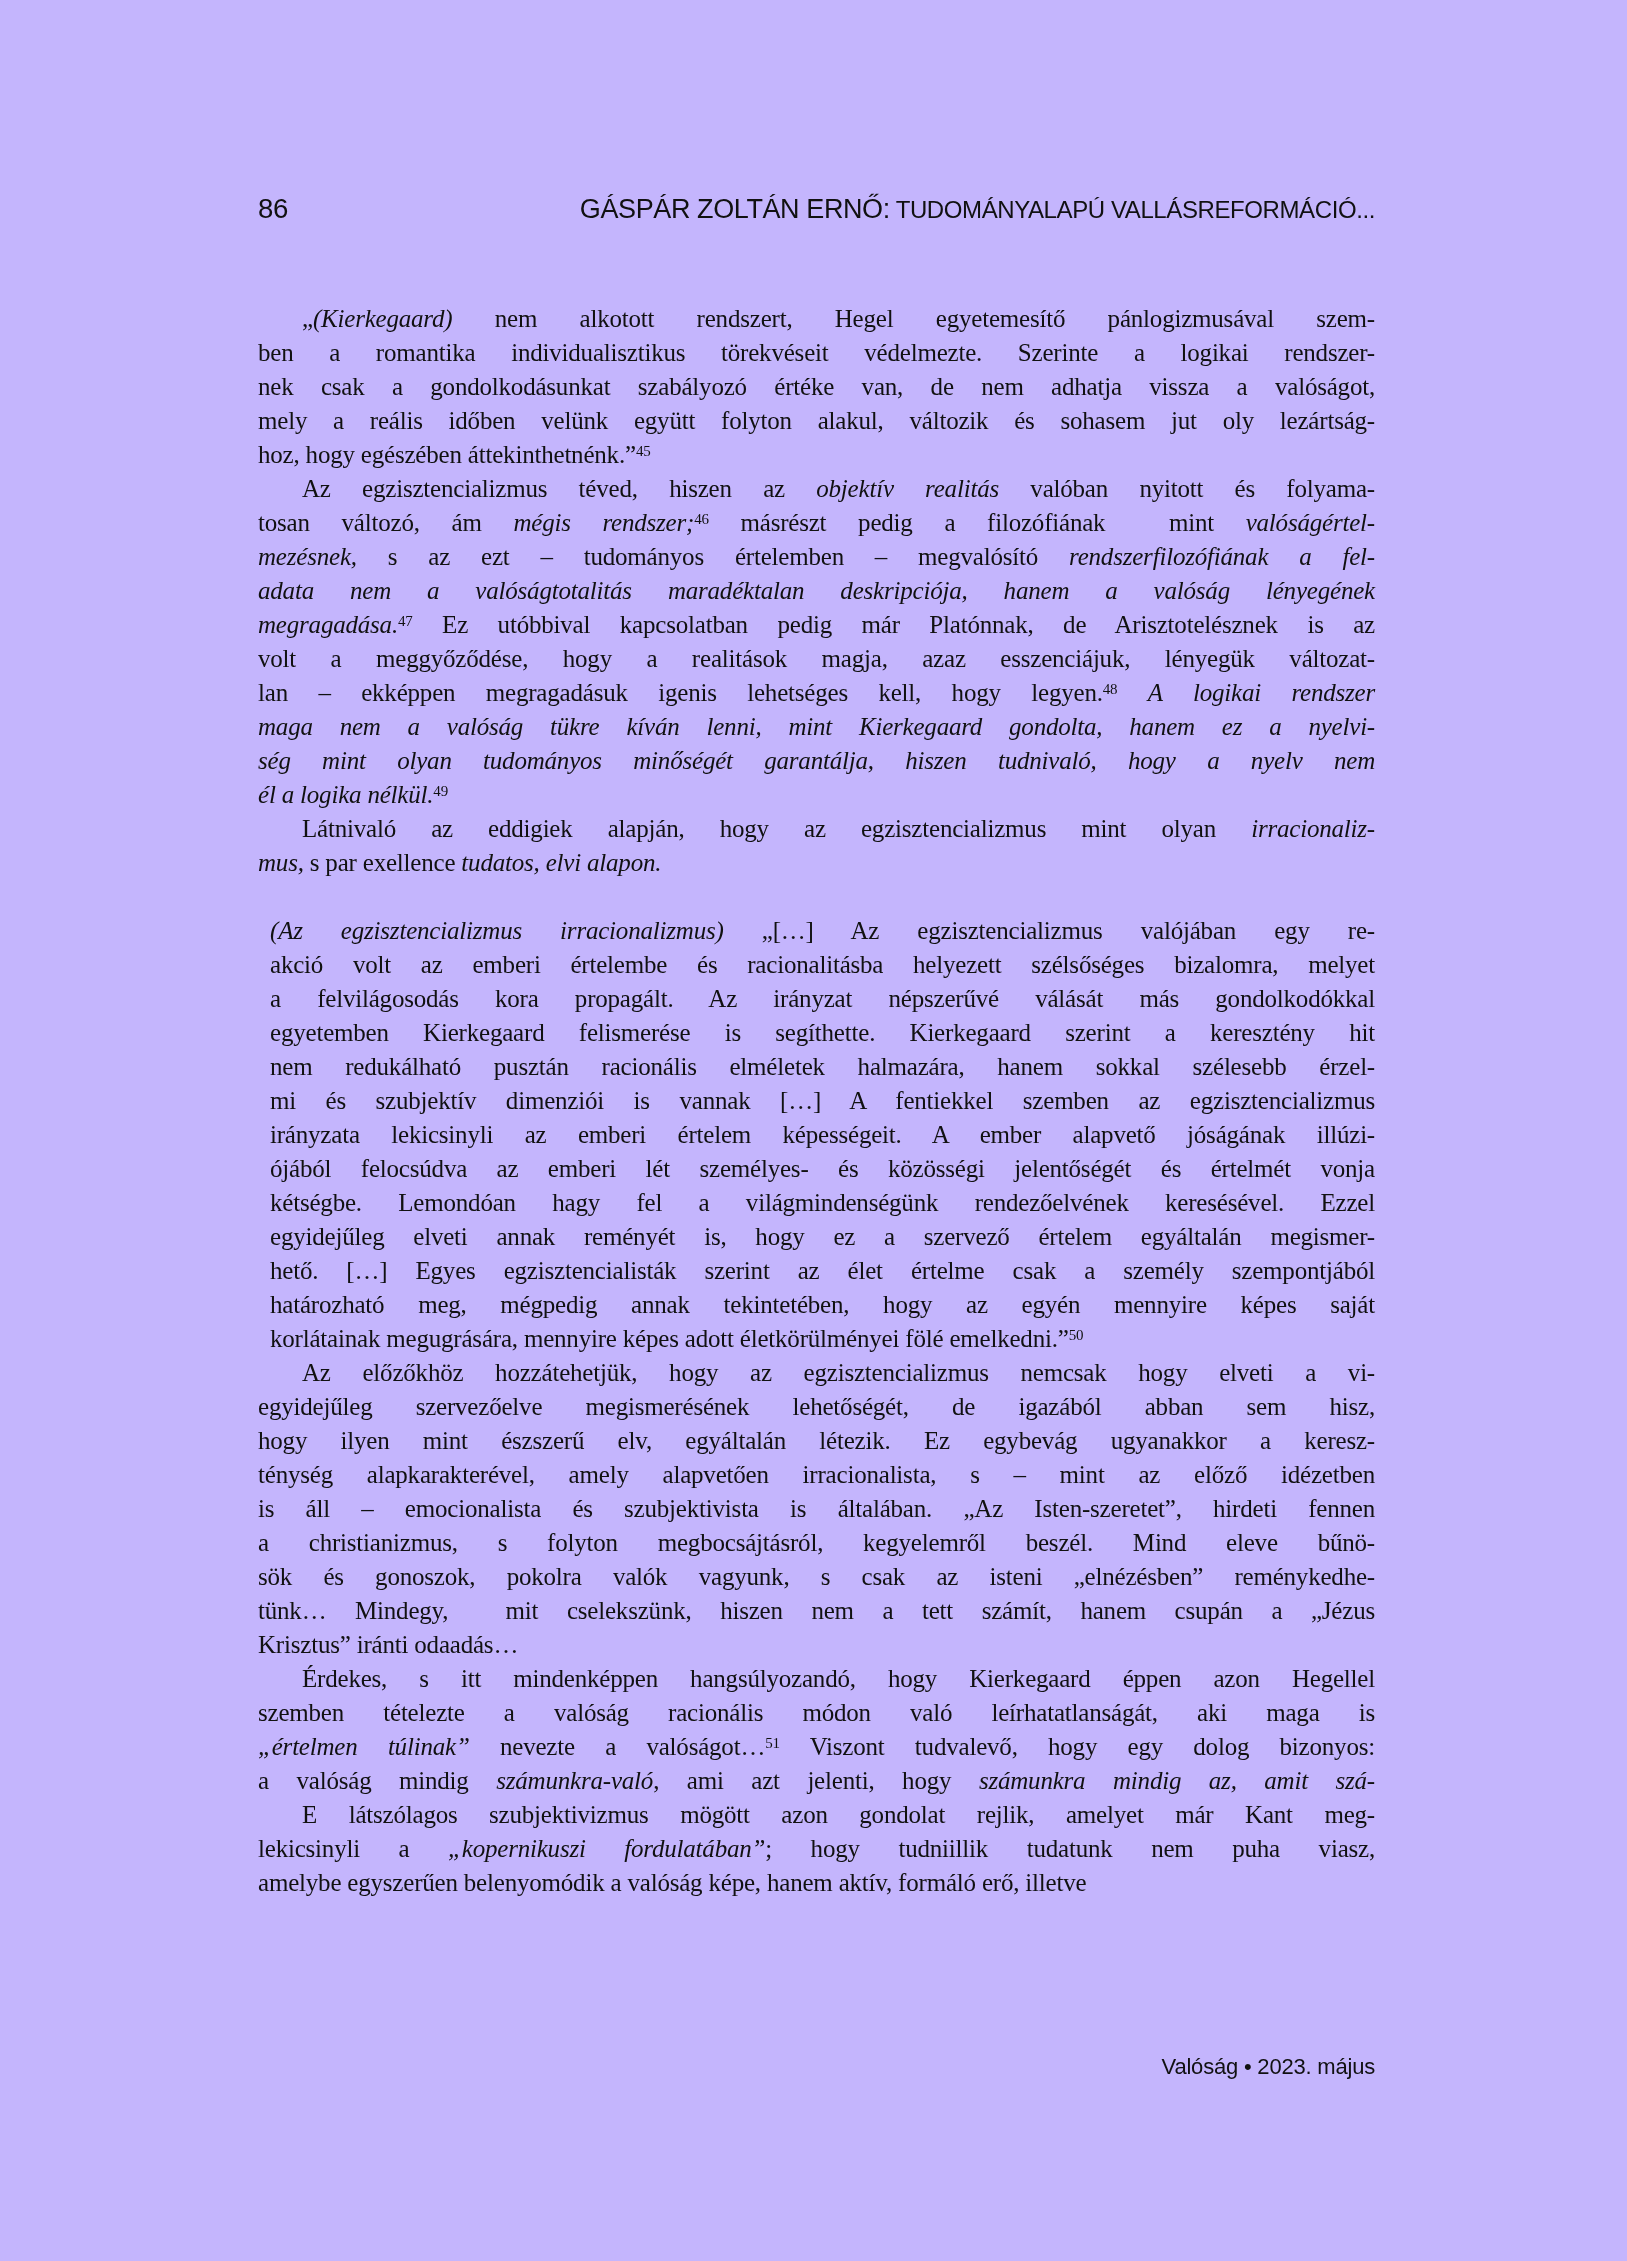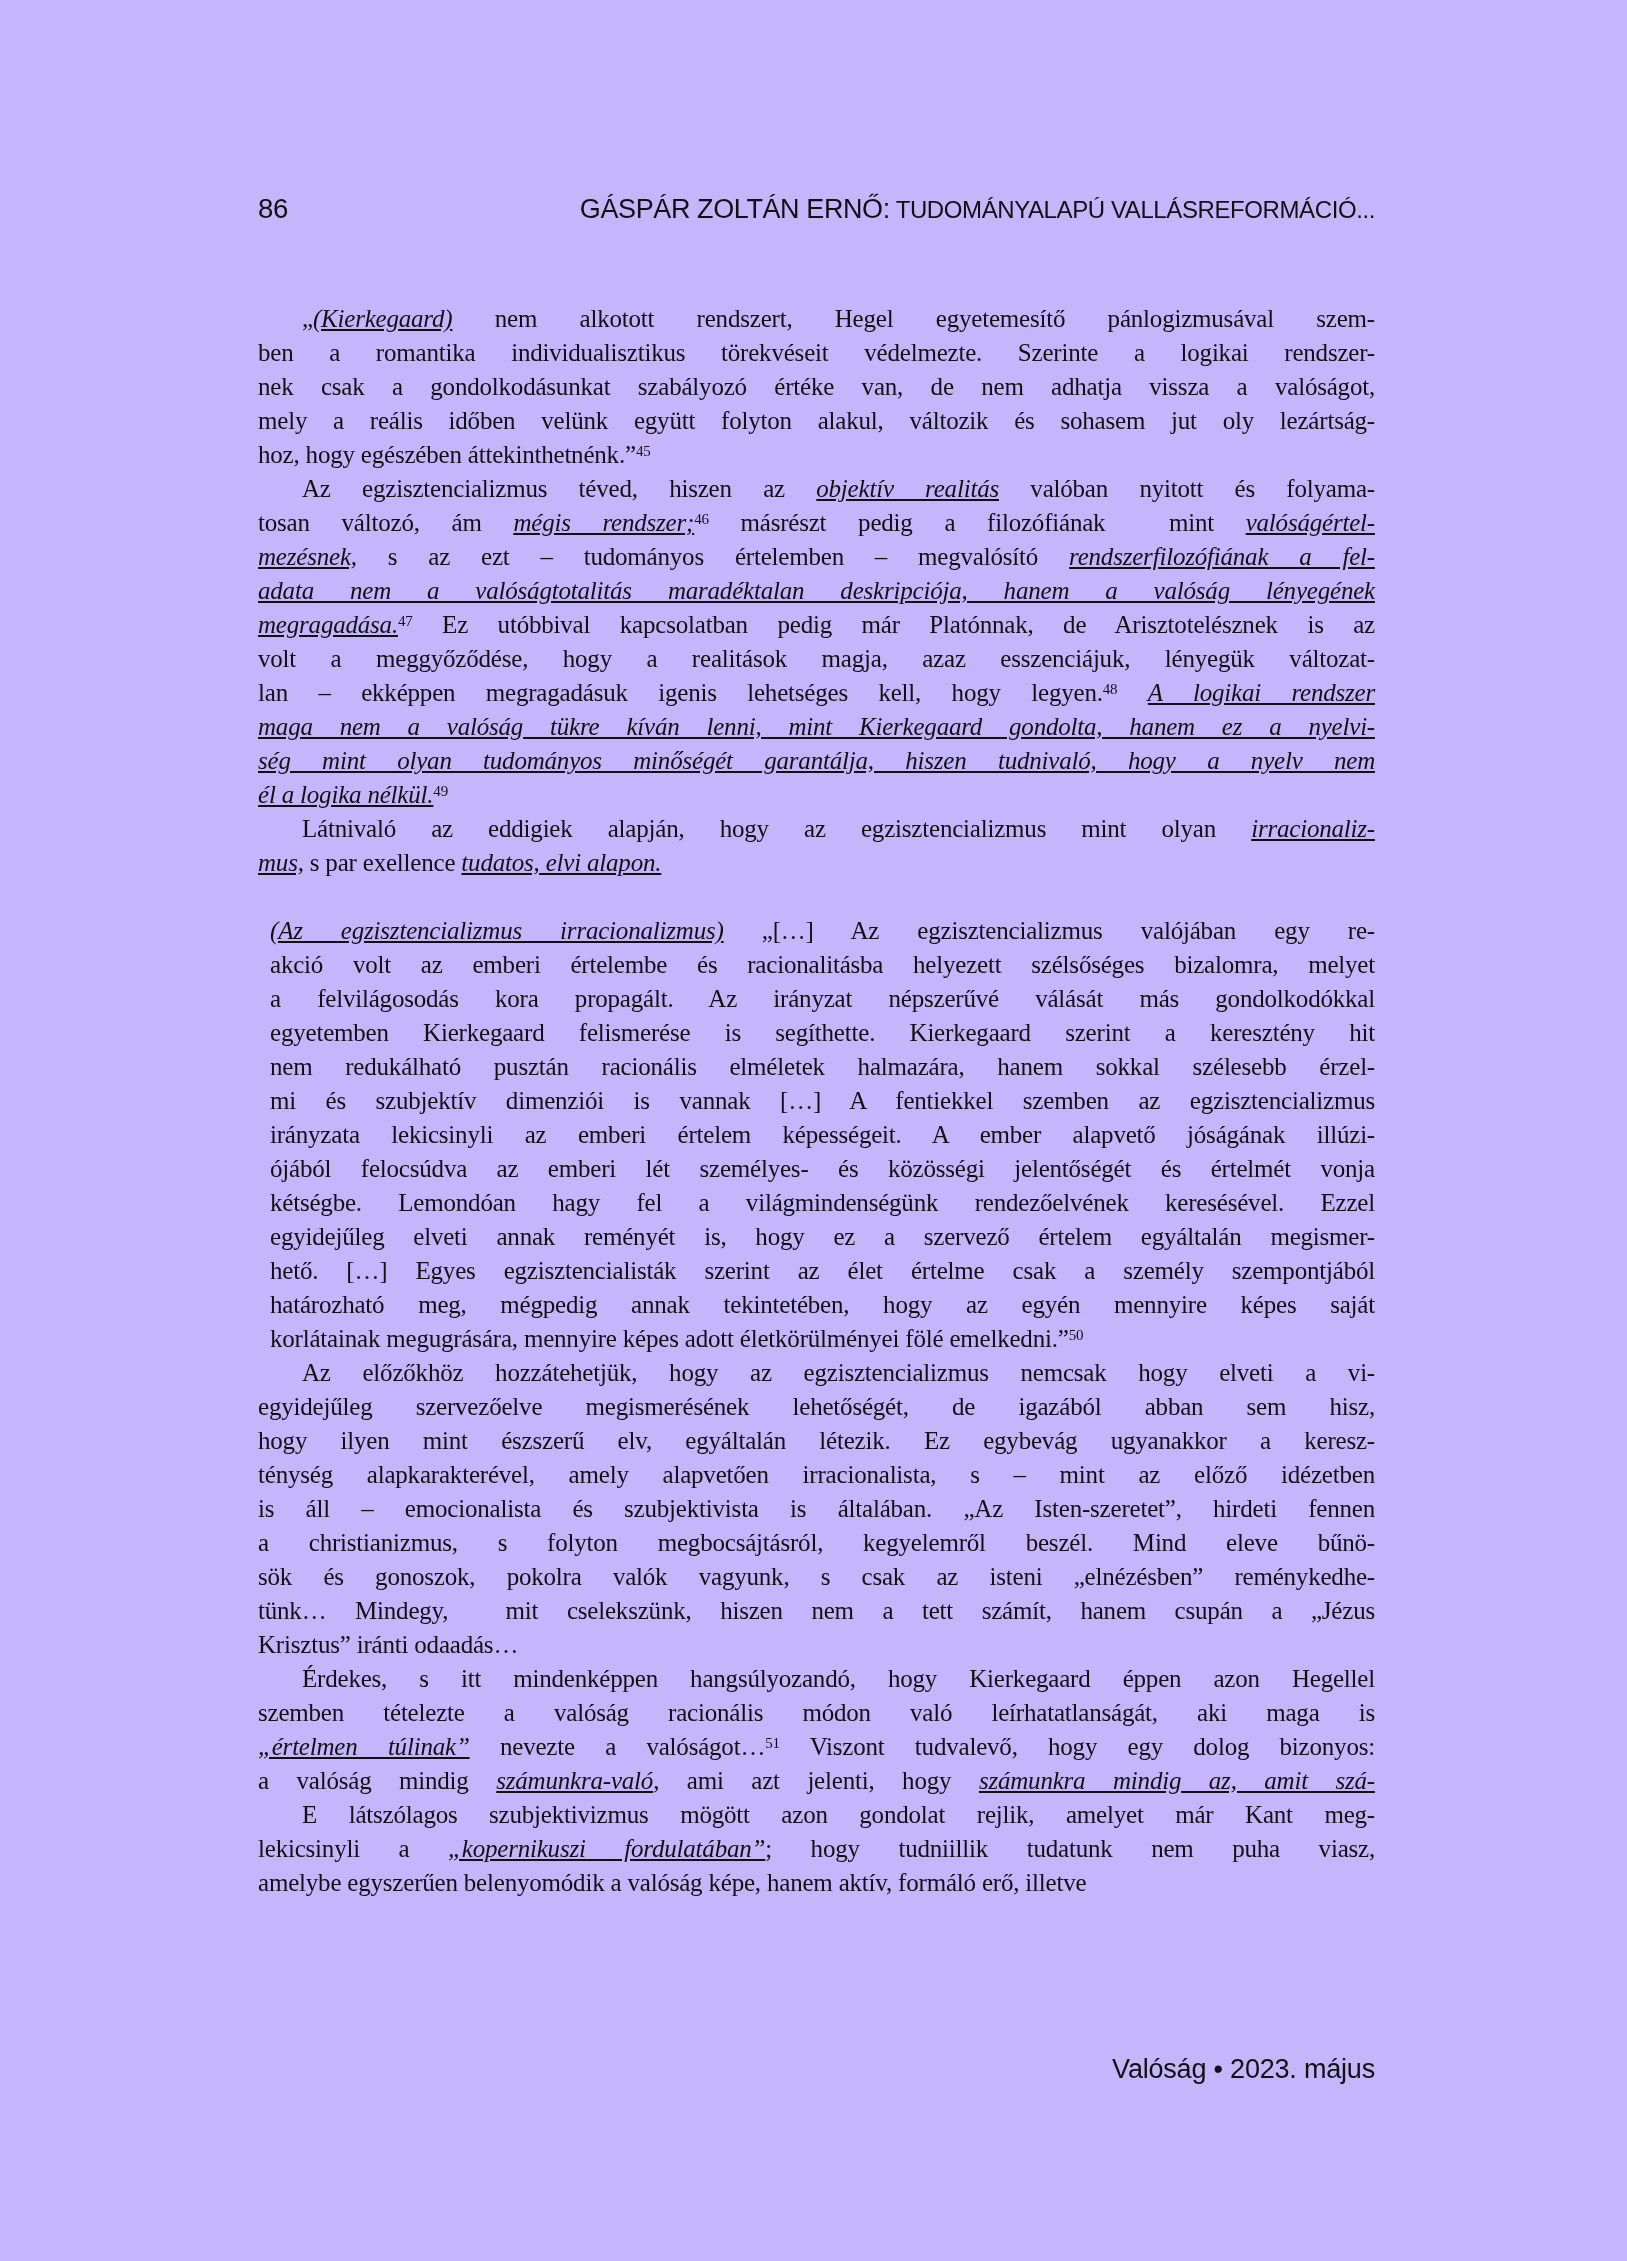--- a/index.html
+++ b/index.html
@@ -44,37 +44,37 @@
   }
   .para { }
   .para.space-before { margin-top: 34px; margin-left: 12px; }
   .para.indent .line:first-child { text-indent: 44px; }
   .line {
     text-align: justify;
     text-align-last: justify;
     white-space: pre-wrap;
   }
   .line.last { text-align-last: left; }
-  .it { font-style: italic; text-decoration: underline; }
+  .it { font-style: italic; }
   sup.fn {
     font-size: 0.60em;
     line-height: 0;
     vertical-align: baseline;
     position: relative;
     top: -0.48em;
   }
   
   .footer {
     position: absolute;
     left: 258px;
     top: 2054px;
     width: 1117px;
     text-align: right;
     font-family: "Liberation Sans", sans-serif;
-    font-size: 27px;
+    font-size: 22px;
     letter-spacing: -0.2px;
   }
 </style>
 </head>
 <body>
 
 <div class="page">
 
   <div class="header">
     <span class="page-num">86</span>

